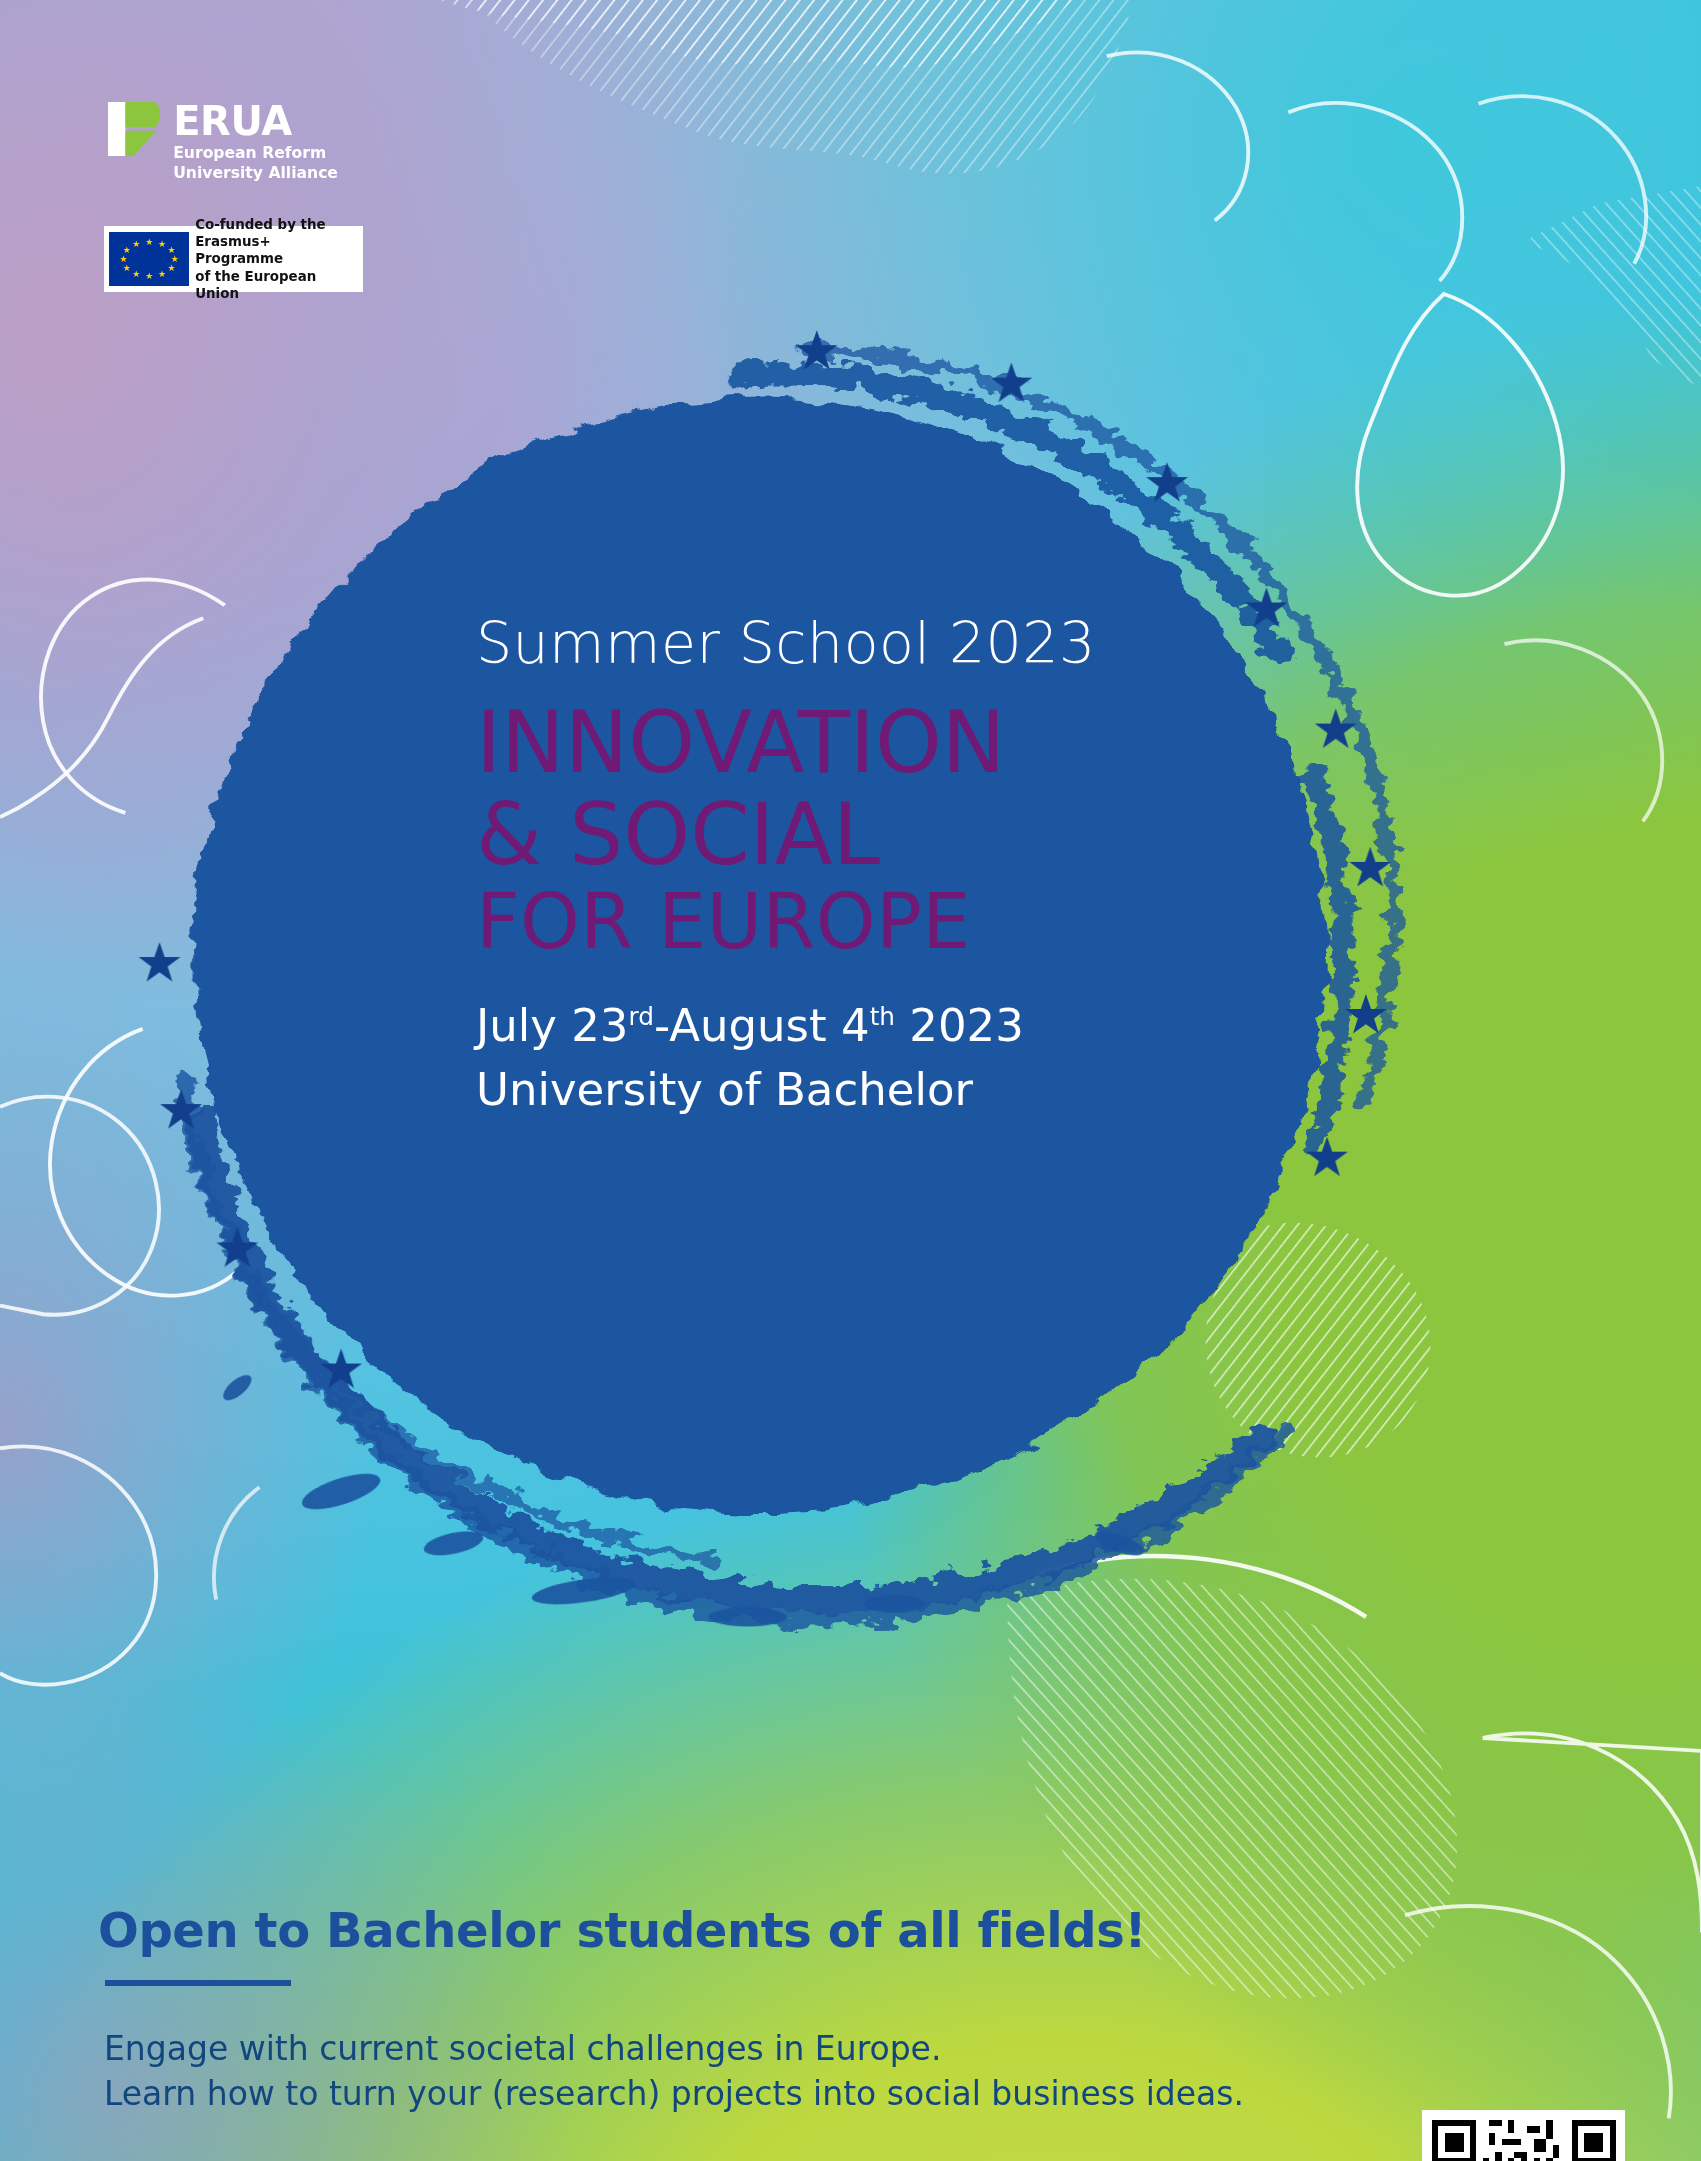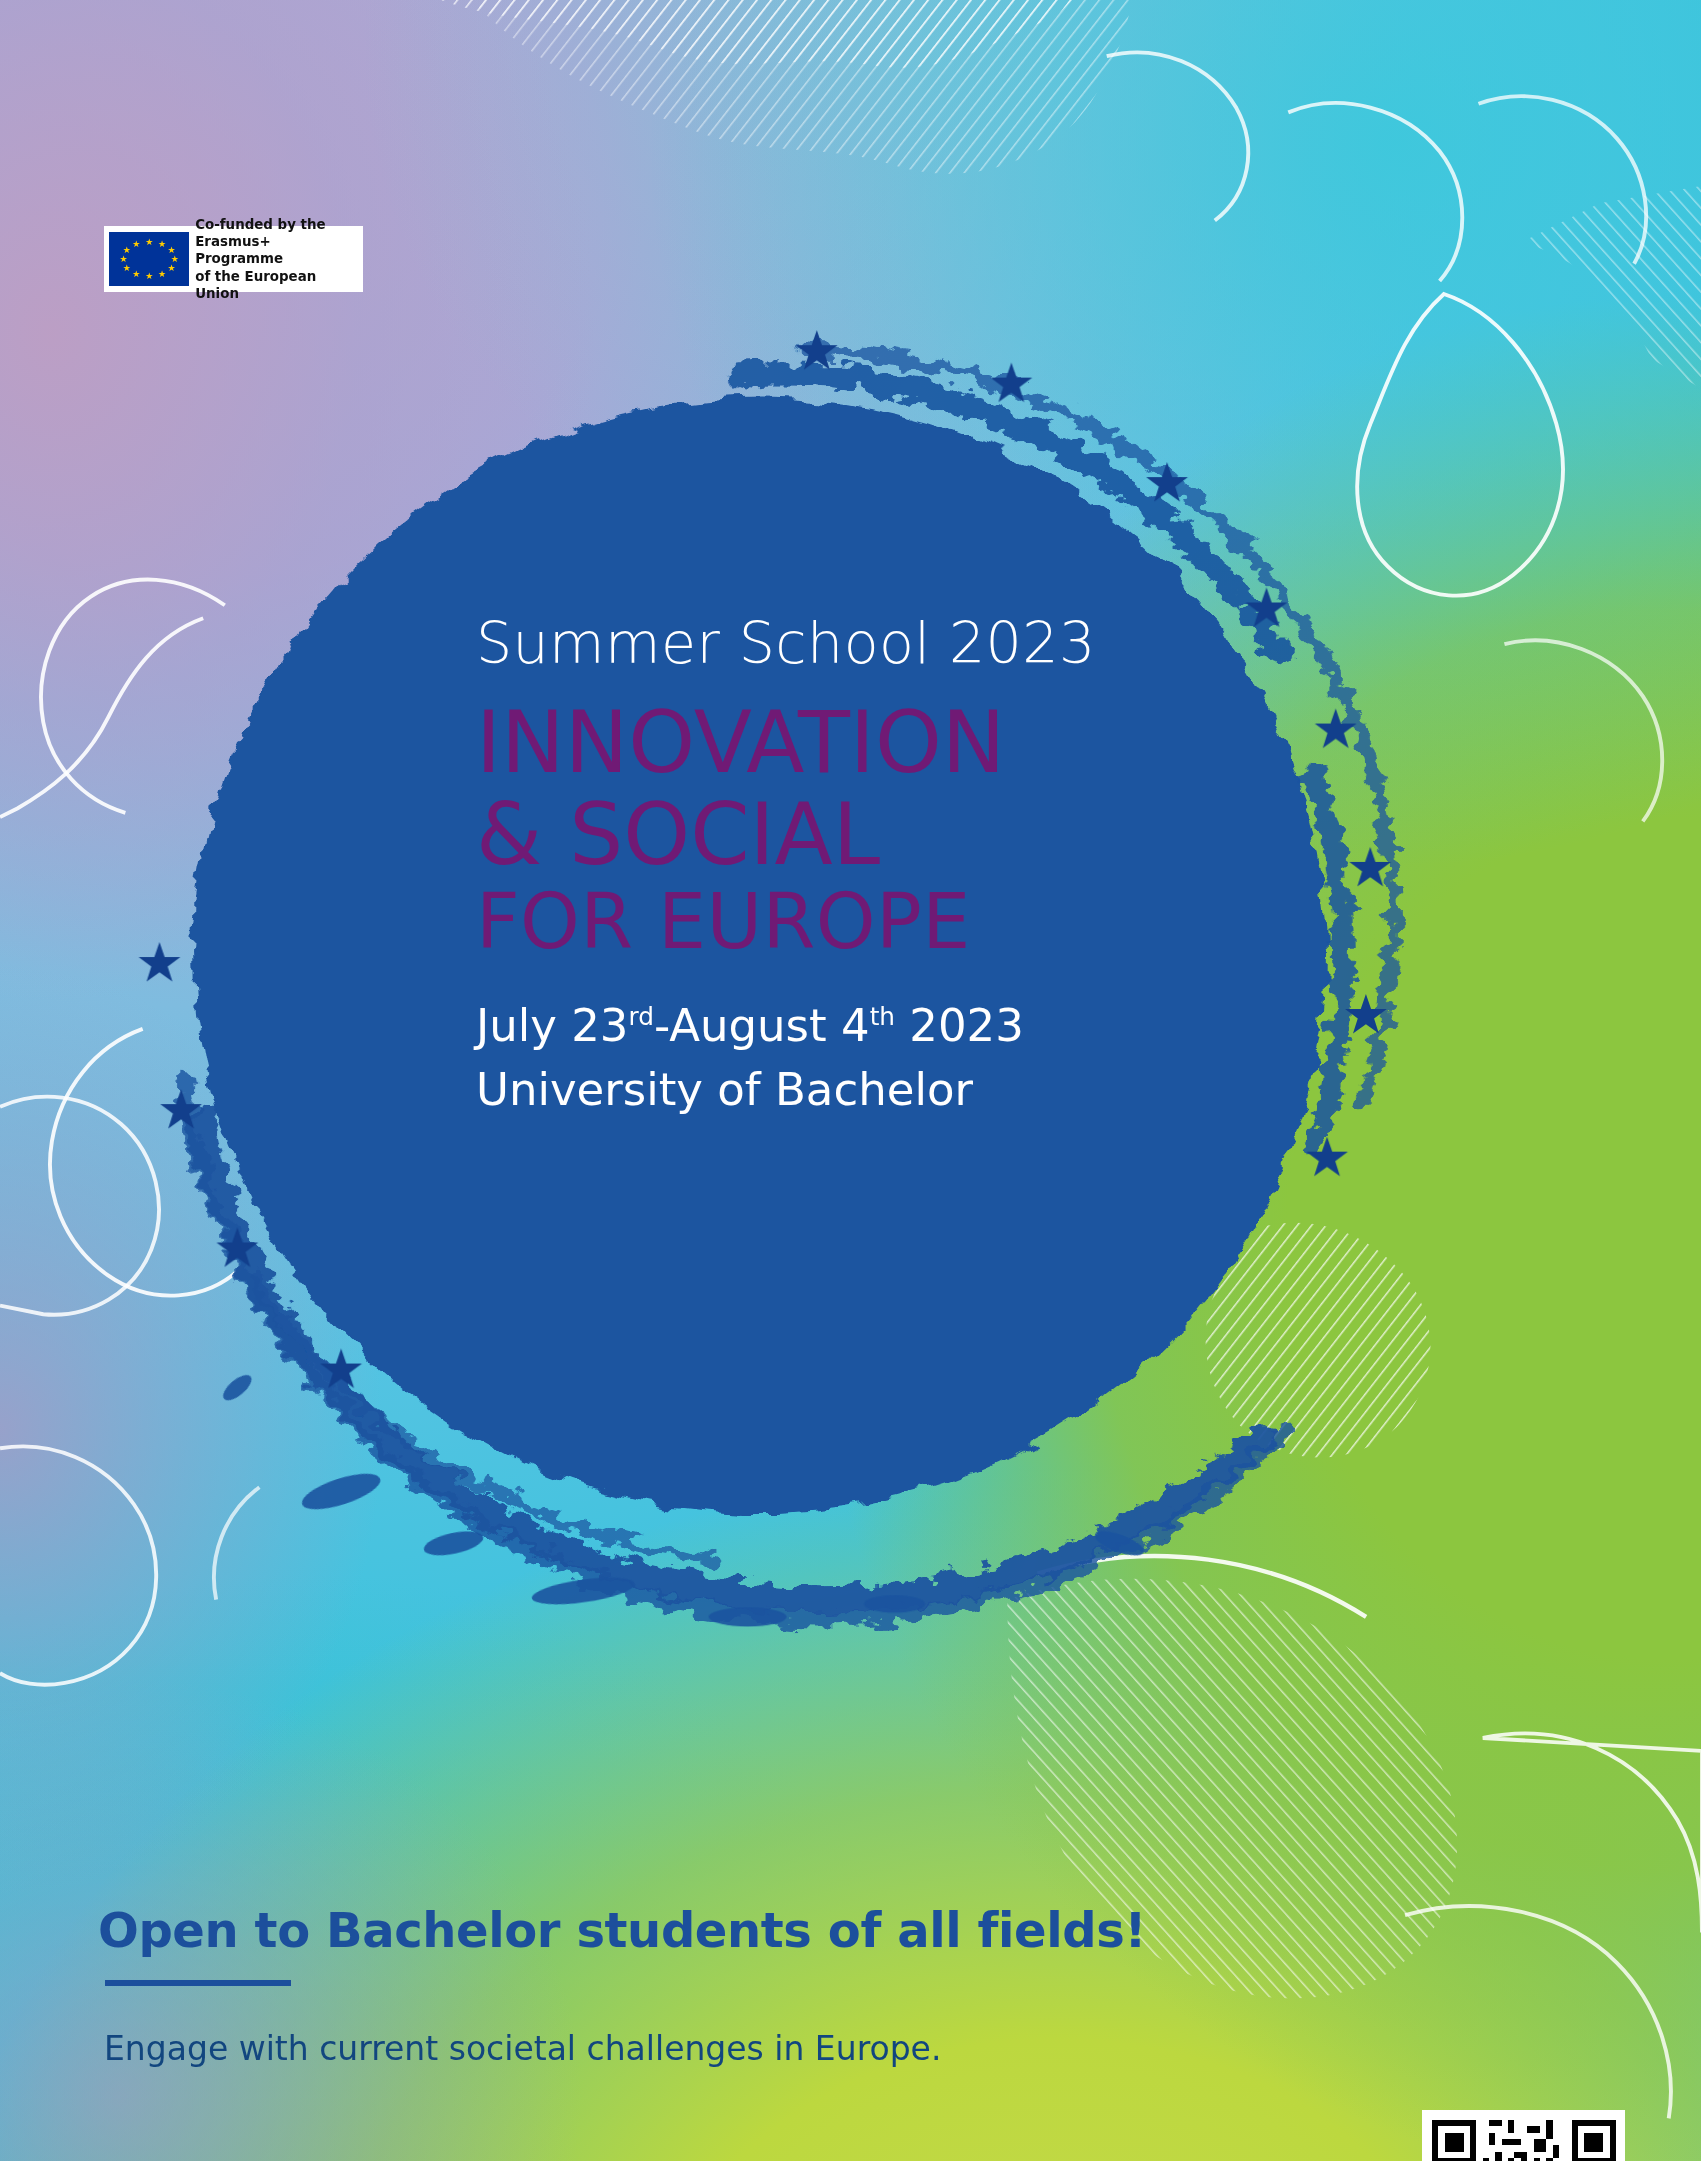--- a/index.html
+++ b/index.html
@@ -338,20 +338,37 @@
         <g transform="translate(380,2200) rotate(0) scale(4.6)">
             <polygon points="0,-11 2.6,-3.4 10.5,-3.4 4.1,1.3 6.5,8.9 0,4.2 -6.5,8.9 -4.1,1.3 -10.5,-3.4 -2.6,-3.4"></polygon>
           </g>
         <g transform="translate(620,2480) rotate(0) scale(4.6)">
             <polygon points="0,-11 2.6,-3.4 10.5,-3.4 4.1,1.3 6.5,8.9 0,4.2 -6.5,8.9 -4.1,1.3 -10.5,-3.4 -2.6,-3.4"></polygon>
           </g>
       </g>
     </svg>
   </div>
 
+  <div class="erua-logo">
+    <div class="erua-mark">
+      <svg viewBox="0 0 124 124" xmlns="http://www.w3.org/2000/svg">
+        <rect x="0" y="0" width="40" height="124" fill="#ffffff"></rect>
+        <path d="M40,0 L104,0 L104,58 L40,58 Z" fill="#8cc63f"></path>
+        <path d="M104,0 C124,0 124,58 104,58 Z" fill="#8cc63f"></path>
+        <path d="M40,66 L112,66 L58,124 L40,124 Z" fill="#8cc63f"></path>
+      </svg>
+    </div>
+    <div class="erua-text">
+      <div class="erua-name">ERUA</div>
+      <div class="erua-sub">
+        <span>European Reform</span><br>
+        <span>University Alliance</span>
+      </div>
+    </div>
+  </div>
 
   <div class="eu-logo">
     <div class="eu-flag">
       <span class="star" style="left:50%;top:18%">★</span>
       <span class="star" style="left:66%;top:22%">★</span>
       <span class="star" style="left:78%;top:34%">★</span>
       <span class="star" style="left:82%;top:50%">★</span>
       <span class="star" style="left:78%;top:66%">★</span>
       <span class="star" style="left:66%;top:78%">★</span>
       <span class="star" style="left:50%;top:82%">★</span>
@@ -379,20 +396,21 @@
       <div><span>July 23</span><sup>rd</sup><span>-August 4</span><sup>th</sup><span> 2023</span></div>
       <div>University of Bachelor</div>
     </div>
   </div>
 
   <div class="headline">Open to Bachelor students of all fields!</div>
   <div class="rule"></div>
 
   <div class="body-copy">
     <div>Engage with current societal challenges in Europe.</div>
+    <div>Learn how to turn your (research) projects into social business ideas.</div>
   </div>
 
   <div class="meta-row">
     
     
   </div>
 
   <div class="qr">
     <svg viewBox="0 0 29 29" shape-rendering="crispEdges" xmlns="http://www.w3.org/2000/svg">
       <rect width="29" height="29" fill="#ffffff"></rect>

